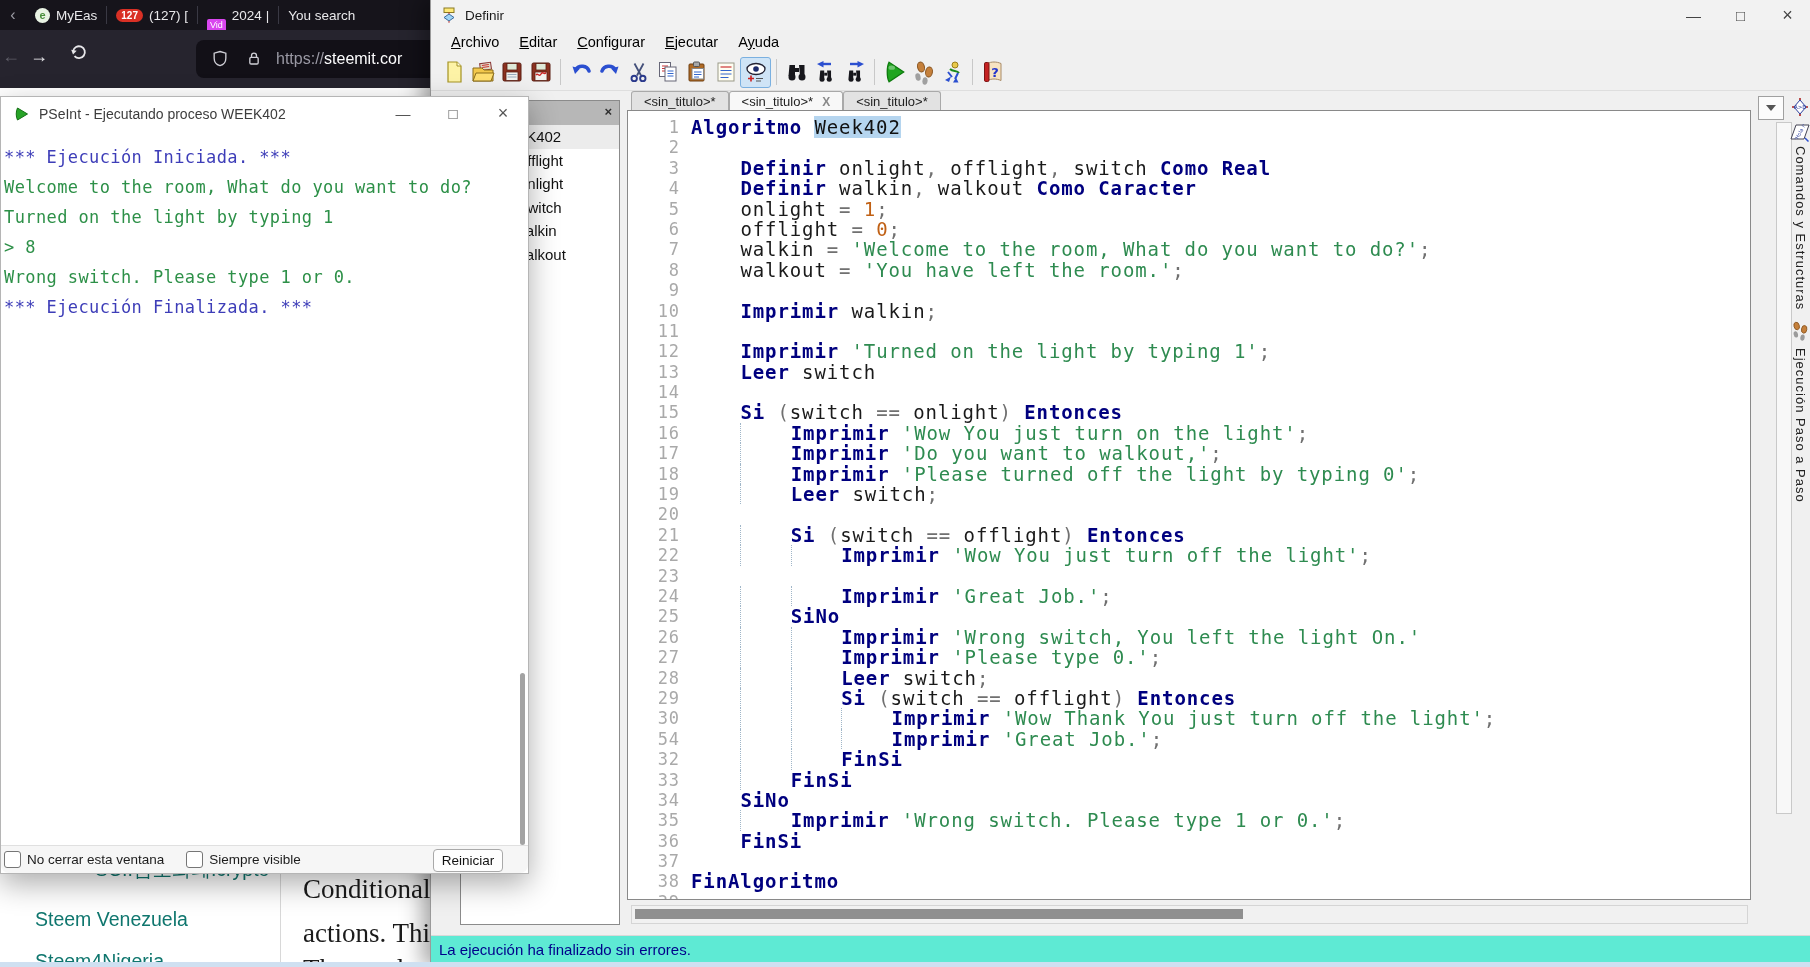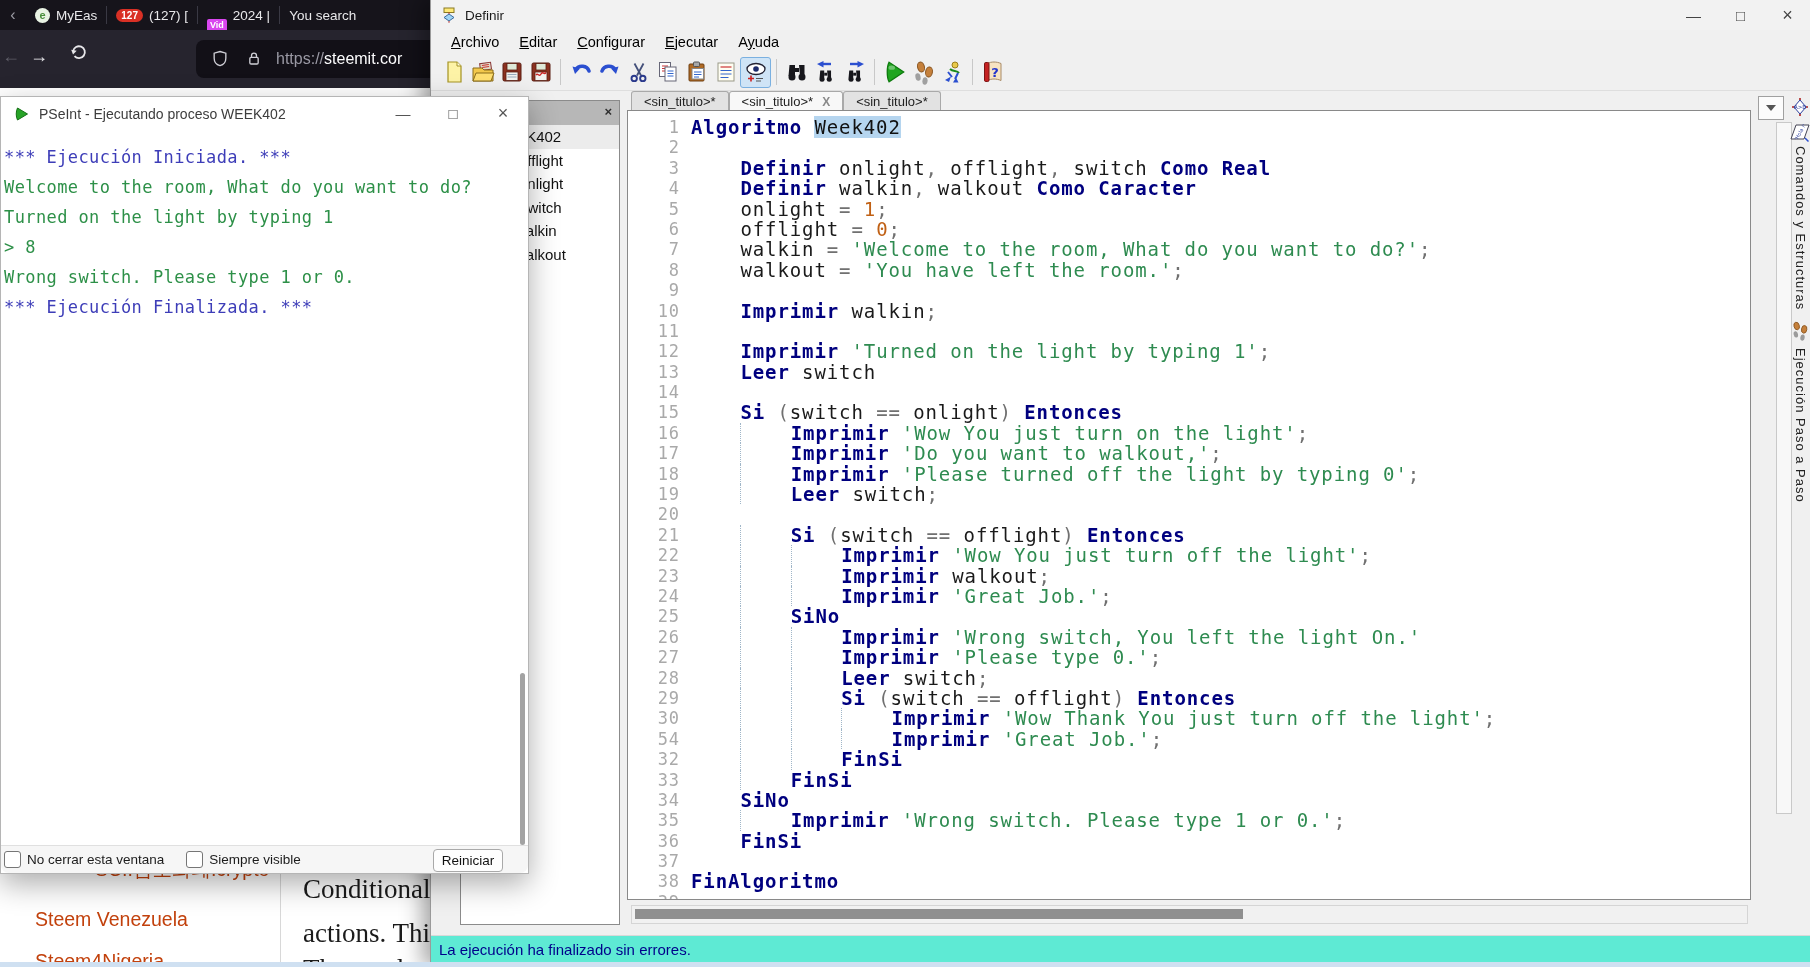--- a/index.html
+++ b/index.html
@@ -8,30 +8,30 @@
   
   .bstrip{position:absolute;left:0;top:0;width:430px;height:30px;background:#16141b;z-index:0;
     display:flex;align-items:center;color:#e8e8ea;}
   .bback{width:26px;text-align:center;color:#9a9aa2;font-size:16px;}
   .tabs{display:flex;align-items:center;height:100%;}
   .btab{display:flex;align-items:center;gap:6px;padding:0 9px;height:100%;font-size:13.5px;white-space:nowrap;overflow:hidden;max-width:112px;}
   .bsep{width:1px;height:18px;background:#3a3944;}
   .eicon{display:inline-block;width:15px;height:15px;border-radius:50%;background:#e9f3e4;color:#4a8f3c;
     font-weight:bold;font-size:11px;text-align:center;line-height:15px;}
   .badge127{background:#d93025;color:#fff;font-size:10px;font-weight:bold;border-radius:8px;padding:1px 5px;}
-  .vidbadge{background:#d946ef;color:#fff;font-size:9px;font-weight:bold;border-radius:2px;padding:1.5px 3px;margin-top:20px;}
+  .vidbadge{background:#d946ef;color:#fff;font-size:9px;font-weight:normal;border-radius:2px;padding:1.5px 3px;margin-top:20px;}
   .bnav{position:absolute;left:0;top:30px;width:430px;height:58px;background:#26242e;z-index:0;}
   .navbtn{position:absolute;top:16px;color:#e7e7ea;font-size:18px;}
   .urlpill{position:absolute;left:196px;top:10px;width:240px;height:38px;background:#121017;border-radius:8px 0 0 8px;
     display:flex;align-items:center;color:#f5f5f7;font-size:16px;}
   .urlpill svg{margin-left:14px;flex:none;}
   .urltext{margin-left:12px;white-space:nowrap;}
   .proto{color:#9a99a4;} .host{color:#fdfdfe;}
   .bpage{position:absolute;left:0;top:88px;width:430px;height:879px;background:#fff;z-index:1;color:#2c2c2c;}
-  .plist{position:absolute;font-size:19.5px;color:#c2410c;white-space:nowrap;}
+  .plist{position:absolute;font-size:19.5px;color:#0f766e;white-space:nowrap;}
   .pdiv{position:absolute;left:280px;top:784px;width:1px;height:95px;background:#d8d8d8;}
   .article{position:absolute;left:303px;font-family:"Liberation Serif",serif;font-size:27px;color:#1b1b1b;white-space:nowrap;}
   
   .pwin{position:absolute;left:430px;top:0;width:1380px;height:967px;background:#f0f0f0;z-index:10;
     border-left:1px solid #9a9a9a;box-shadow:-8px 0 20px rgba(0,0,0,.35);}
   .ptitle{position:absolute;left:0;top:0;right:0;height:30px;background:#f2f2f2;display:flex;align-items:center;}
   .ptitle .txt{margin-left:8px;font-size:13.5px;color:#1a1a1a;}
   .wctrls{position:absolute;right:0;top:0;height:30px;display:flex;}
   .wc{width:47px;height:30px;display:flex;align-items:center;justify-content:center;color:#444;font-size:15px;}
   .pmenu{position:absolute;left:0;top:30px;right:0;height:24px;display:flex;align-items:center;padding-left:10px;font-size:14.5px;color:#000000;}
@@ -357,21 +357,21 @@
           <div class="crow"><div class="ln">13</div><div class="cd"><span class="indent"></span><span class="tok-k">Leer</span><span class="tok-p"> switch</span></div></div>
           <div class="crow"><div class="ln">14</div><div class="cd"></div></div>
           <div class="crow"><div class="ln">15</div><div class="cd"><span class="indent"></span><span class="tok-k">Si</span><span class="tok-p"> </span><span class="tok-o">(</span><span class="tok-p">switch </span><span class="tok-o">==</span><span class="tok-p"> onlight</span><span class="tok-o">)</span><span class="tok-p"> </span><span class="tok-k">Entonces</span></div></div>
           <div class="crow"><div class="ln">16</div><div class="cd"><span class="indent"></span><span class="indent guide"></span><span class="tok-k">Imprimir</span><span class="tok-p"> </span><span class="tok-s">'Wow You just turn on the light'</span><span class="tok-o">;</span></div></div>
           <div class="crow"><div class="ln">17</div><div class="cd"><span class="indent"></span><span class="indent guide"></span><span class="tok-k">Imprimir</span><span class="tok-p"> </span><span class="tok-s">'Do you want to walkout,'</span><span class="tok-o">;</span></div></div>
           <div class="crow"><div class="ln">18</div><div class="cd"><span class="indent"></span><span class="indent guide"></span><span class="tok-k">Imprimir</span><span class="tok-p"> </span><span class="tok-s">'Please turned off the light by typing 0'</span><span class="tok-o">;</span></div></div>
           <div class="crow"><div class="ln">19</div><div class="cd"><span class="indent"></span><span class="indent guide"></span><span class="tok-k">Leer</span><span class="tok-p"> switch</span><span class="tok-o">;</span></div></div>
           <div class="crow"><div class="ln">20</div><div class="cd"></div></div>
           <div class="crow"><div class="ln">21</div><div class="cd"><span class="indent"></span><span class="indent guide"></span><span class="tok-k">Si</span><span class="tok-p"> </span><span class="tok-o">(</span><span class="tok-p">switch </span><span class="tok-o">==</span><span class="tok-p"> offlight</span><span class="tok-o">)</span><span class="tok-p"> </span><span class="tok-k">Entonces</span></div></div>
           <div class="crow"><div class="ln">22</div><div class="cd"><span class="indent"></span><span class="indent guide"></span><span class="indent guide"></span><span class="tok-k">Imprimir</span><span class="tok-p"> </span><span class="tok-s">'Wow You just turn off the light'</span><span class="tok-o">;</span></div></div>
-          <div class="crow"><div class="ln">23</div><div class="cd"><span class="indent"></span><span class="indent guide"></span><span class="indent guide"></span><span class="tok-k">Imprimir</span><span class="tok-p"> walkout</span><span class="tok-o">;</span></div></div>
+          <div class="crow"><div class="ln">23</div></div>
           <div class="crow"><div class="ln">24</div><div class="cd"><span class="indent"></span><span class="indent guide"></span><span class="indent guide"></span><span class="tok-k">Imprimir</span><span class="tok-p"> </span><span class="tok-s">'Great Job.'</span><span class="tok-o">;</span></div></div>
           <div class="crow"><div class="ln">25</div><div class="cd"><span class="indent"></span><span class="indent guide"></span><span class="tok-k">SiNo</span></div></div>
           <div class="crow"><div class="ln">26</div><div class="cd"><span class="indent"></span><span class="indent guide"></span><span class="indent guide"></span><span class="tok-k">Imprimir</span><span class="tok-p"> </span><span class="tok-s">'Wrong switch, You left the light On.'</span></div></div>
           <div class="crow"><div class="ln">27</div><div class="cd"><span class="indent"></span><span class="indent guide"></span><span class="indent guide"></span><span class="tok-k">Imprimir</span><span class="tok-p"> </span><span class="tok-s">'Please type 0.'</span><span class="tok-o">;</span></div></div>
           <div class="crow"><div class="ln">28</div><div class="cd"><span class="indent"></span><span class="indent guide"></span><span class="indent guide"></span><span class="tok-k">Leer</span><span class="tok-p"> switch</span><span class="tok-o">;</span></div></div>
           <div class="crow"><div class="ln">29</div><div class="cd"><span class="indent"></span><span class="indent guide"></span><span class="indent guide"></span><span class="tok-k">Si</span><span class="tok-p"> </span><span class="tok-o">(</span><span class="tok-p">switch </span><span class="tok-o">==</span><span class="tok-p"> offlight</span><span class="tok-o">)</span><span class="tok-p"> </span><span class="tok-k">Entonces</span></div></div>
           <div class="crow"><div class="ln">30</div><div class="cd"><span class="indent"></span><span class="indent guide"></span><span class="indent guide"></span><span class="indent guide"></span><span class="tok-k">Imprimir</span><span class="tok-p"> </span><span class="tok-s">'Wow Thank You just turn off the light'</span><span class="tok-o">;</span></div></div>
           <div class="crow"><div class="ln">54</div><div class="cd"><span class="indent"></span><span class="indent guide"></span><span class="indent guide"></span><span class="indent guide"></span><span class="tok-k">Imprimir</span><span class="tok-p"> </span><span class="tok-s">'Great Job.'</span><span class="tok-o">;</span></div></div>
           <div class="crow"><div class="ln">32</div><div class="cd"><span class="indent"></span><span class="indent guide"></span><span class="indent guide"></span><span class="tok-k">FinSi</span></div></div>
           <div class="crow"><div class="ln">33</div><div class="cd"><span class="indent"></span><span class="indent guide"></span><span class="tok-k">FinSi</span></div></div>

